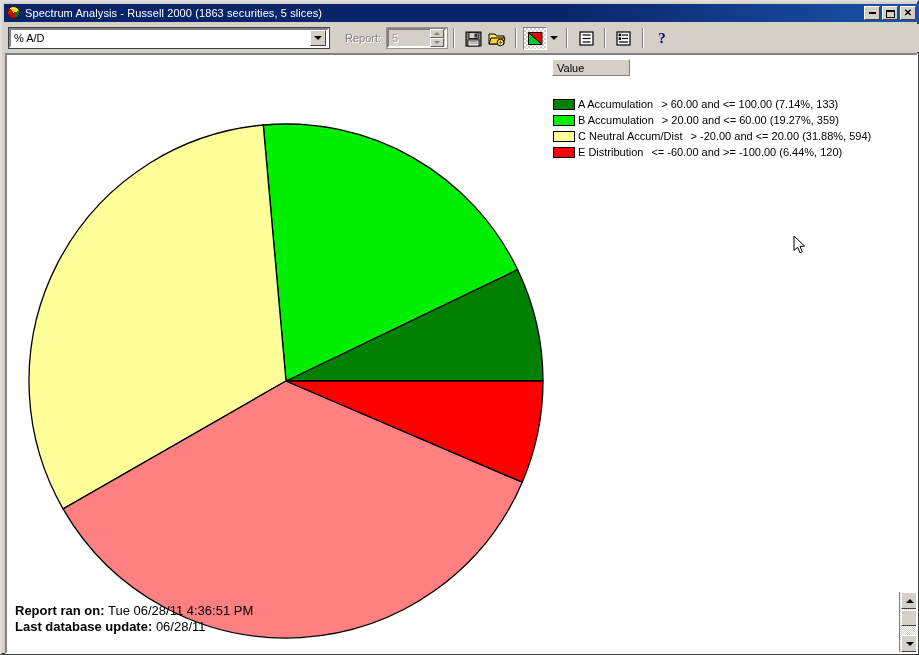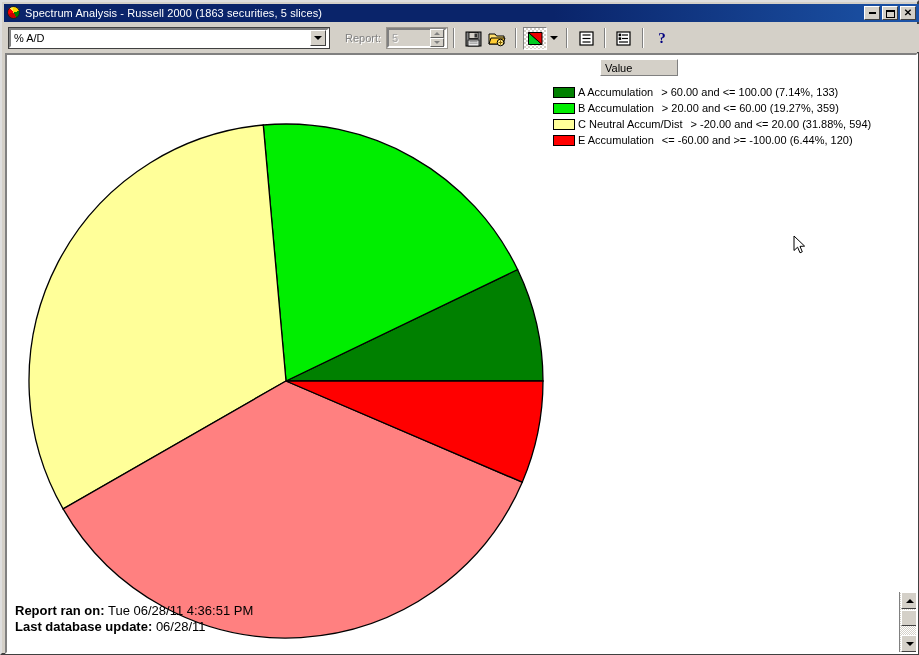--- a/index.html
+++ b/index.html
@@ -240,21 +240,20 @@
   .lh-cell {
     background: #d4d0c8;
     border-left: 1px solid #ffffff;
     border-top: 1px solid #ffffff;
     border-right: 1px solid #808080;
     border-bottom: 1px solid #808080;
     display: flex; align-items: center;
     font-size: 11px; color: #000;
     padding-left: 4px;
     cursor: default;
-    margin-left: 48px;
   }
   .lh-value { width: 78px; flex: 0 0 78px; }
   .lh-percent { flex: 1 1 auto; display: flex; align-items: center; }
   .sort-tri {
     width: 0; height: 0;
     border-left: 5px solid transparent;
     border-right: 5px solid transparent;
     border-top: 6px solid #b8b4ac;
     margin-right: 12px;
     margin-left: 2px;
@@ -262,21 +261,21 @@
   }
   .sort-tri::after {
     content: "";
     position: absolute;
     left: -5px; top: -6px;
     width: 0; height: 0;
     border-left: 5px solid transparent;
     border-right: 5px solid transparent;
     border-top: 6px solid transparent;
   }
-  .legend-rows { margin-top: 8px; }
+  .legend-rows { margin-top: 20px; }
   .legend-row {
     display: flex; align-items: center;
     height: 16px;
     font-size: 11px; color: #000;
     white-space: nowrap;
   }
   .swatch {
     width: 22px; height: 11px;
     border: 1px solid #000000;
     margin-right: 3px;
@@ -483,21 +482,21 @@
             <span class="lbl-name">B Accumulation</span>
             <span class="lbl-range">&gt; 20.00 and &lt;= 60.00 (19.27%, 359)</span>
           </div>
           <div class="legend-row">
             <span class="swatch" style="background:#ffff99"></span>
             <span class="lbl-name">C Neutral Accum/Dist</span>
             <span class="lbl-range">&gt; -20.00 and &lt;= 20.00 (31.88%, 594)</span>
           </div>
           <div class="legend-row">
             <span class="swatch" style="background:#ff0000"></span>
-            <span class="lbl-name">E Accumulation</span>
+            <span class="lbl-name">E Distribution</span>
             <span class="lbl-range">&lt;= -60.00 and &gt;= -100.00 (6.44%, 120)</span>
           </div>
         </div>
       </div>
 
       <div class="report-info">
         <div>
           <b>Report ran on:</b>
           <span>Tue 06/28/11 4:36:51 PM</span>
         </div>

